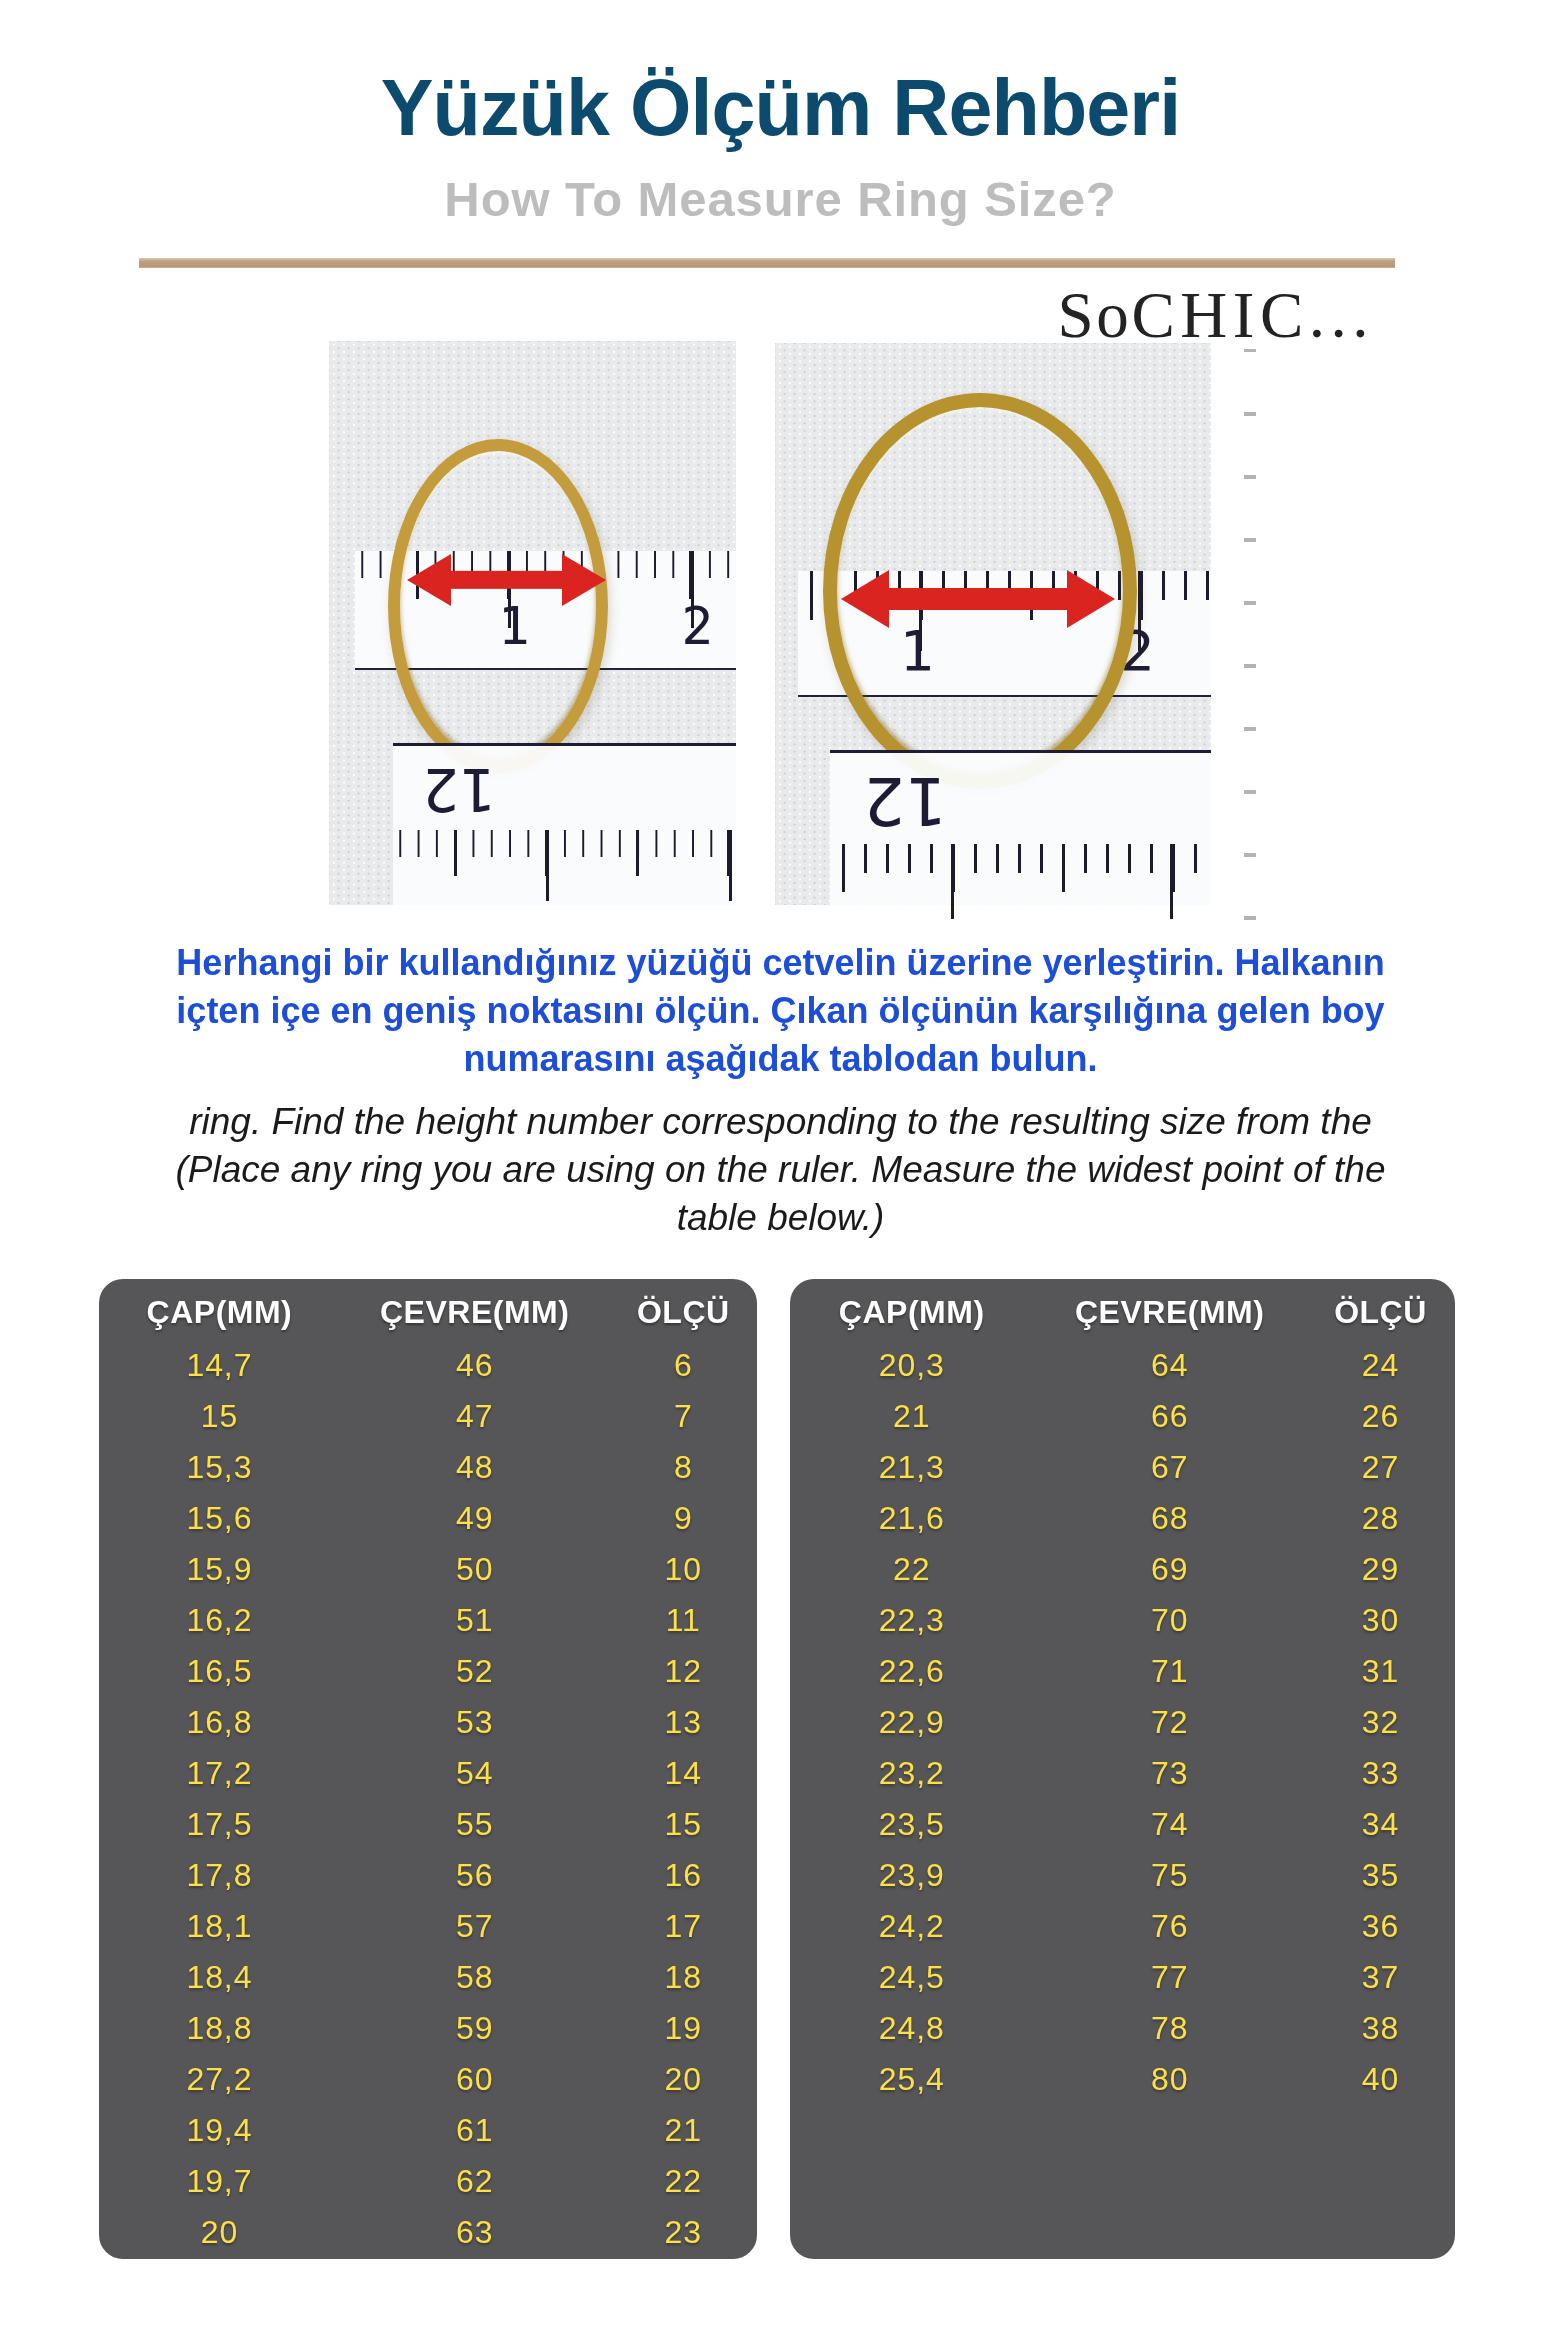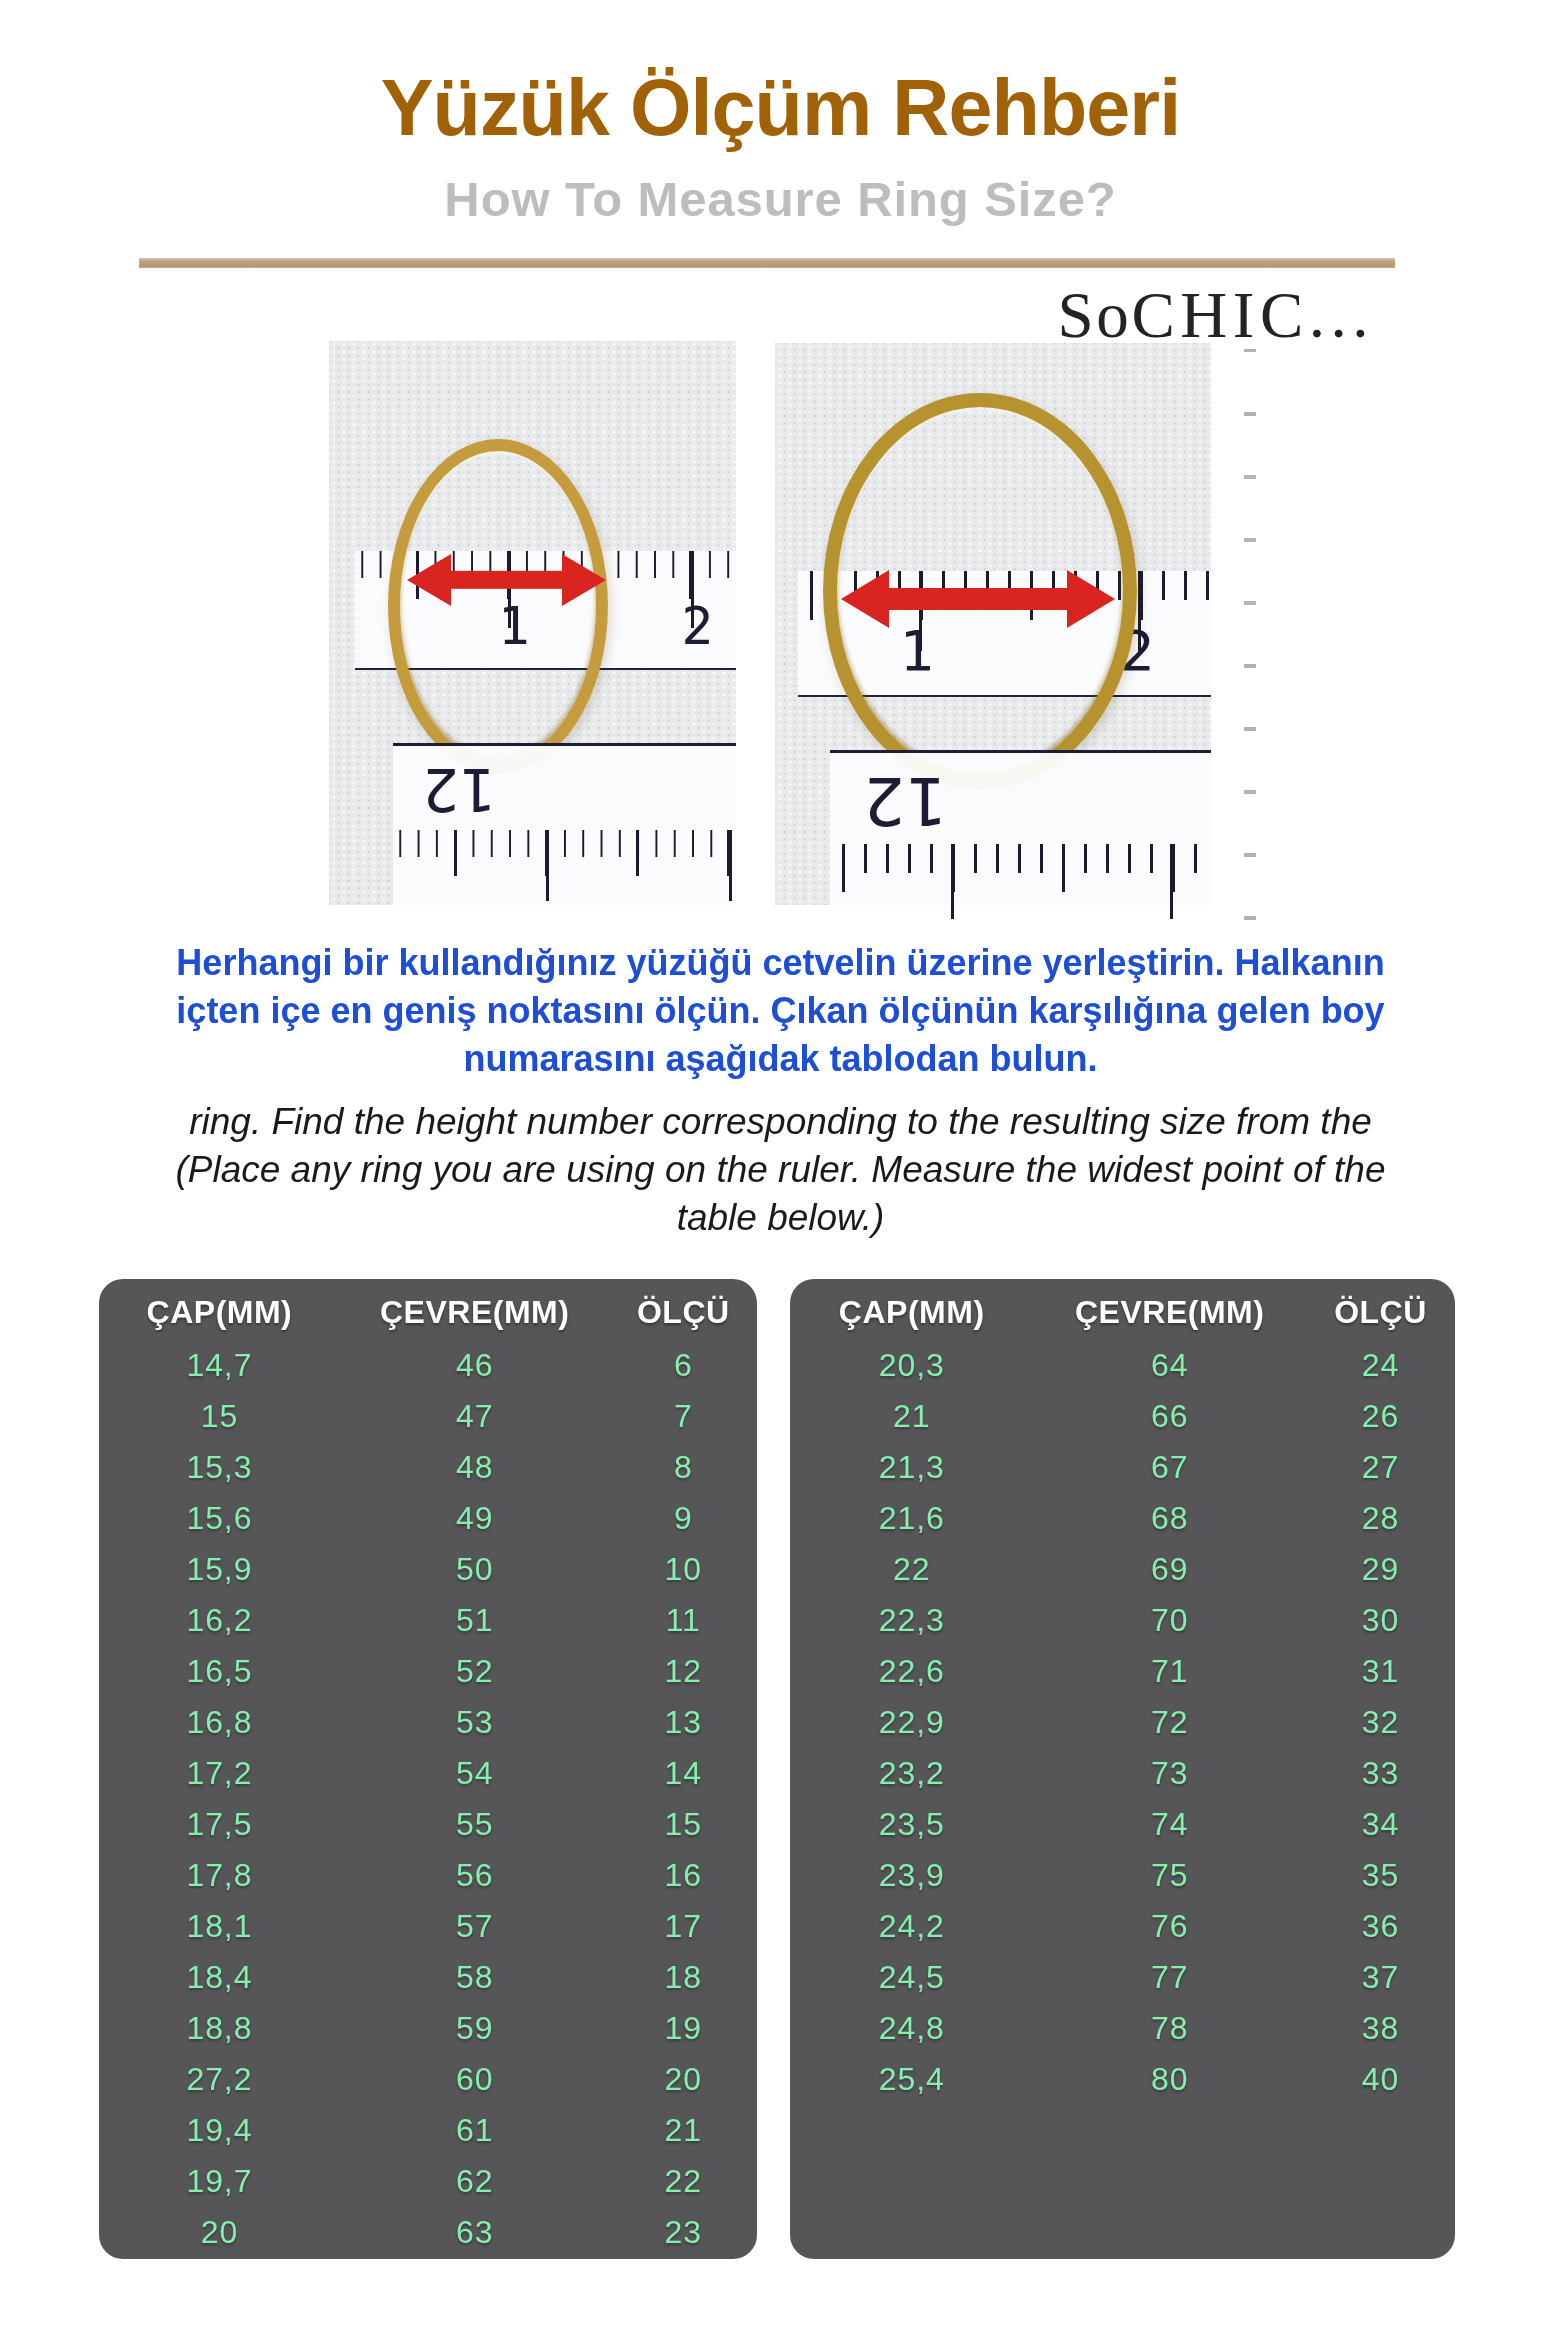--- a/index.html
+++ b/index.html
@@ -3,21 +3,21 @@
 <meta charset="utf-8">
 <style>
   html,body { margin:0; padding:0; background:#ffffff; }
   .page {
     position:relative; width:1561px; height:2339px; background:#ffffff;
     font-family:"Liberation Sans","DejaVu Sans",sans-serif; overflow:hidden;
   }
   
   .title {
     position:absolute; top:68px; left:0; width:100%; text-align:center;
-    font-size:79px; font-weight:bold; color:#a16207; letter-spacing:-0.9px; line-height:1;
+    font-size:79px; font-weight:bold; color:#0c4a6e; letter-spacing:-0.9px; line-height:1;
   }
   .subtitle {
     position:absolute; top:175px; left:0; width:100%; text-align:center;
     font-size:49px; font-weight:bold; color:#bdbdbd; letter-spacing:0.9px; line-height:1;
   }
   .divider {
     position:absolute; left:139px; top:258px; width:1256px; height:10px;
     background:linear-gradient(#dcc9b1, #c2a181 30%, #b99674 85%, #ccaf90);
   }
   .brand {
@@ -129,21 +129,21 @@
     position:absolute; top:1279px; height:980px; background:#565659;
     border-radius:24px; color:#fff; overflow:hidden;
   }
   .size-table.left  { left:99px; width:658px; }
   .size-table.right { left:790px; width:665px; }
   .thead, .trow {
     display:grid; grid-template-columns:36.6% 41% 22.4%; align-items:center;
   }
   .thead { height:55px; padding-top:5.5px; font-weight:bold; font-size:32px; letter-spacing:0.5px; }
   .thead span { text-align:center; text-shadow:0 1.8px 2.7px rgba(0,0,0,.4); }
-  .trow { height:51px; font-size:32px; color:#86efac; letter-spacing:0.9px; }
+  .trow { height:51px; font-size:32px; color:#fde047; letter-spacing:0.9px; }
   .trow span { text-align:center; text-shadow:0 1.8px 2.7px rgba(0,0,0,.35); }
 </style>
 </head>
 <body>
 
 <div class="page">
 
   <div class="title">Yüzük Ölçüm Rehberi</div>
   <div class="subtitle">How To Measure Ring Size?</div>
   <div class="divider"></div>

